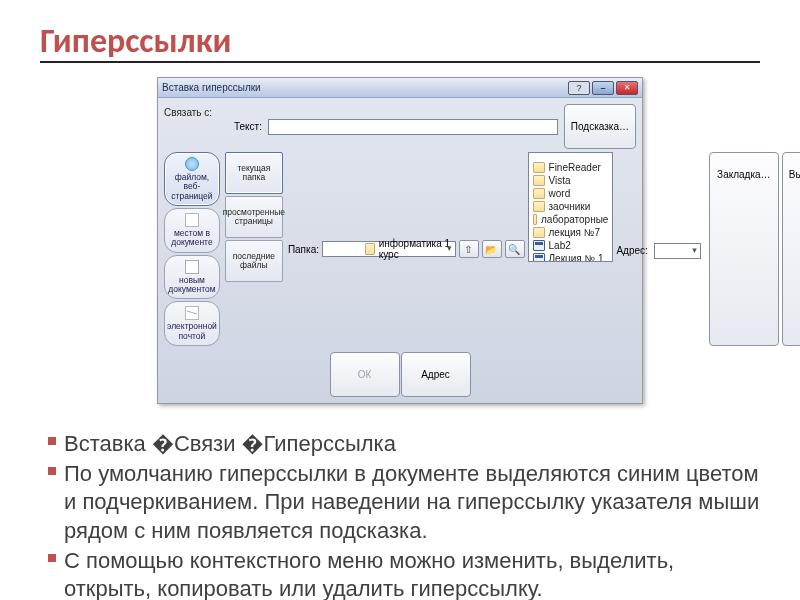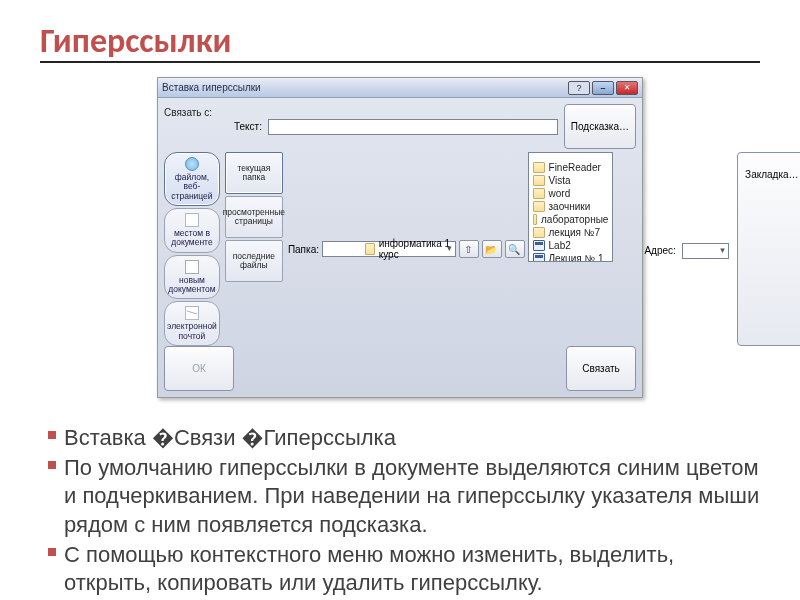--- a/index.html
+++ b/index.html
@@ -47,21 +47,21 @@
   .sqbtn { width:20px; height:18px; border:1px solid #8a93a6; background:linear-gradient(#fdfdfe,#e0e4ed); border-radius:2px; display:flex; align-items:center; justify-content:center; font-size:10px; color:#345; }
   .filelist { background:#fff; border:1px solid #7a8499; height:110px; overflow:auto; padding:8px 4px; }
   .frow { display:flex; align-items:center; gap:4px; font-size:10px; color:#222; height:13px; }
   .fico { width:12px; height:11px; display:inline-block; border:1px solid #c9a96e; background:linear-gradient(#fff2c4,#f7e09a); border-radius:1px; }
   .fico.word { border-color:#3b5da0; background:#eaf0fb; position:relative; }
   .fico.word::after{ content:""; position:absolute; left:1px; top:1px; right:1px; bottom:1px; border-top:3px solid #3b5da0; }
 
   .addr-row { display:flex; gap:6px; align-items:center; margin-top:3px; }
   .rightcol { width:82px; display:flex; flex-direction:row; gap:3px; }
 
-  .footer { display:flex; justify-content:space-between; gap:1px; }
+  .footer { display:flex; justify-content:center; gap:1px; margin-top:6px; }
   .btn.dis { color:#9aa0ac; }
   .combo { position:relative;padding-left:42px; }
   .combo::after { content:"▾"; position:absolute; right:3px; top:1px; color:#555; font-size:9px; }
 
   ul.bul { list-style:none; margin-left: 6px; }
   ul.bul li { position:relative; padding-left:18px; font-size:22px; color:#404040; line-height:1.28; margin-bottom:2px; }
   ul.bul li::before { content:""; position:absolute; left:2px; top:7px; width:8px; height:8px; background:#c0504d; }
 </style>
 </head>
 <body>
@@ -158,35 +158,35 @@
                 <span class="fico word"></span>
                 <span>Лекция № 1</span>
               </div>
             <div class="frow">
                 <span class="fico word"></span>
                 <span>Лекция № 2</span>
               </div>
 
           </div>
           <div class="addr-row">
-            <span style="font-size:10px;margin-left:28px;">Адрес:</span>
+            <span style="font-size:10px;">Адрес:</span>
             <div class="textinput combo" style="flex:1;"></div>
           </div>
         </div>
 
         <div class="rightcol">
           <div style="height:20px;"></div>
           <div class="btn">Закладка…</div>
           <div class="btn">Выбор рамки…</div>
         </div>
       </div>
 
       <div class="footer">
         <div class="btn dis">ОК</div>
-        <div class="btn">Связать</div>
+        <div class="btn">Адрес</div>
       </div>
 
     </div>
   </div>
 
   <ul class="bul">
     <li>Вставка �Связи �Гиперссылка</li>
     <li>По умолчанию гиперссылки в документе выделяются синим цветом и подчеркиванием. При наведении на гиперссылку указателя мыши рядом с ним появляется подсказка.</li>
     <li>С помощью контекстного меню можно изменить, выделить, открыть, копировать или удалить гиперссылку.</li>
   </ul>

